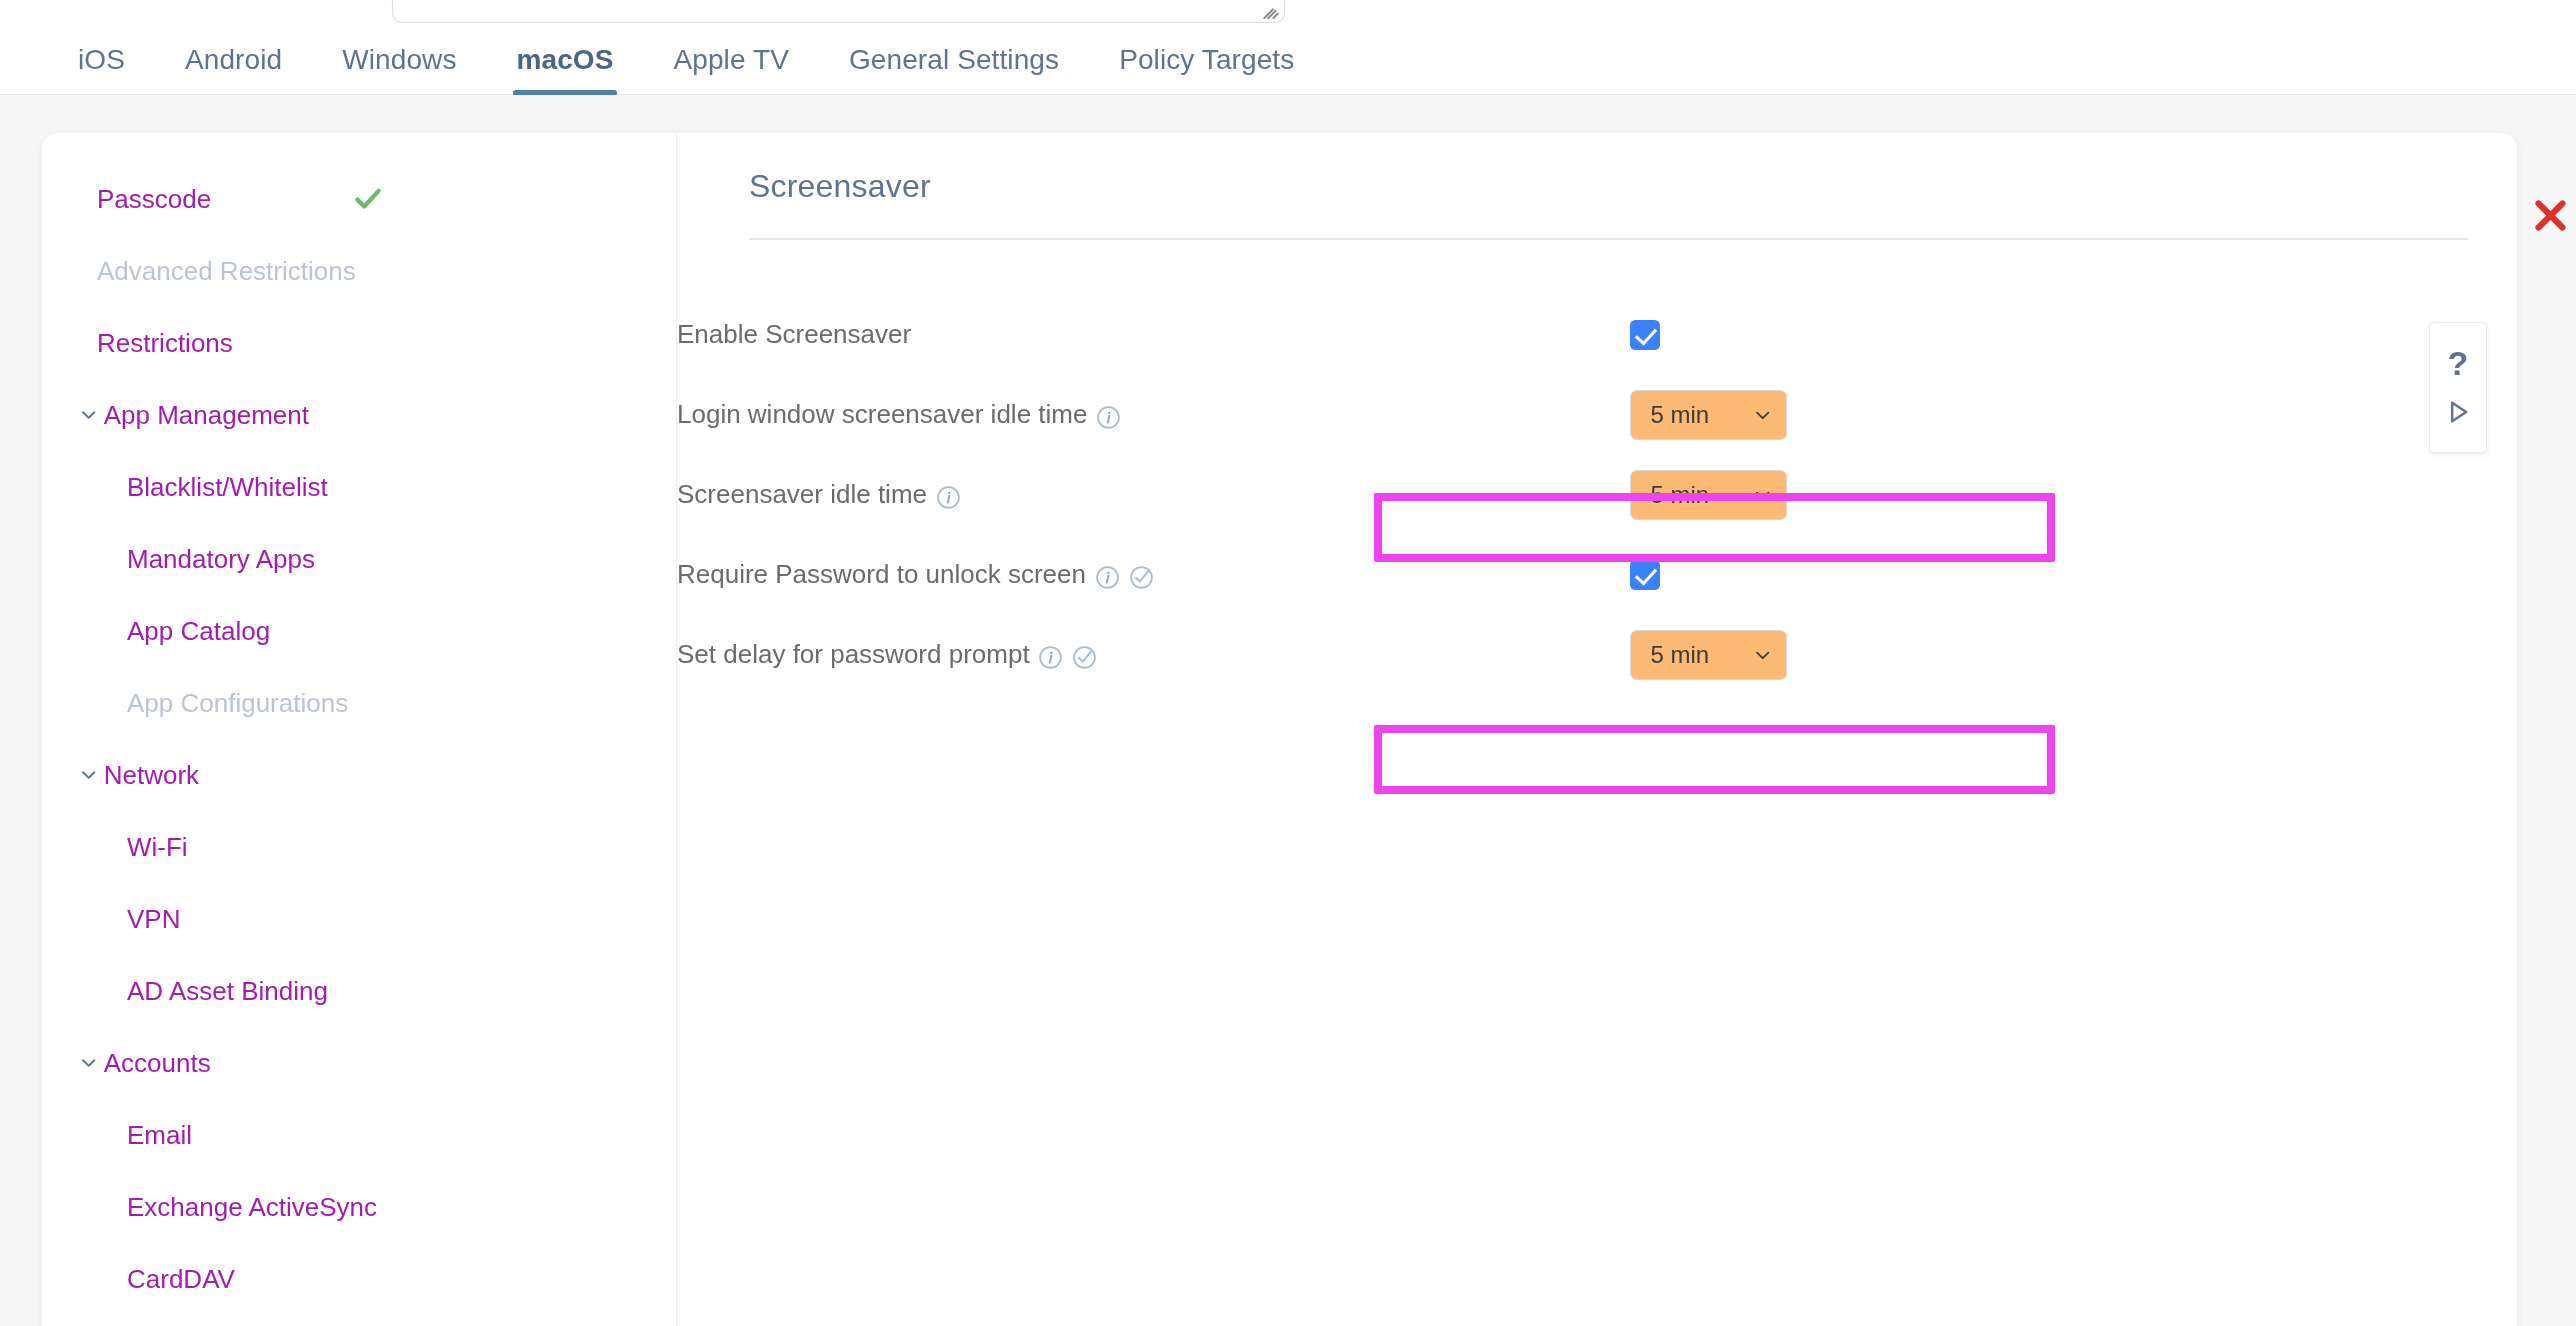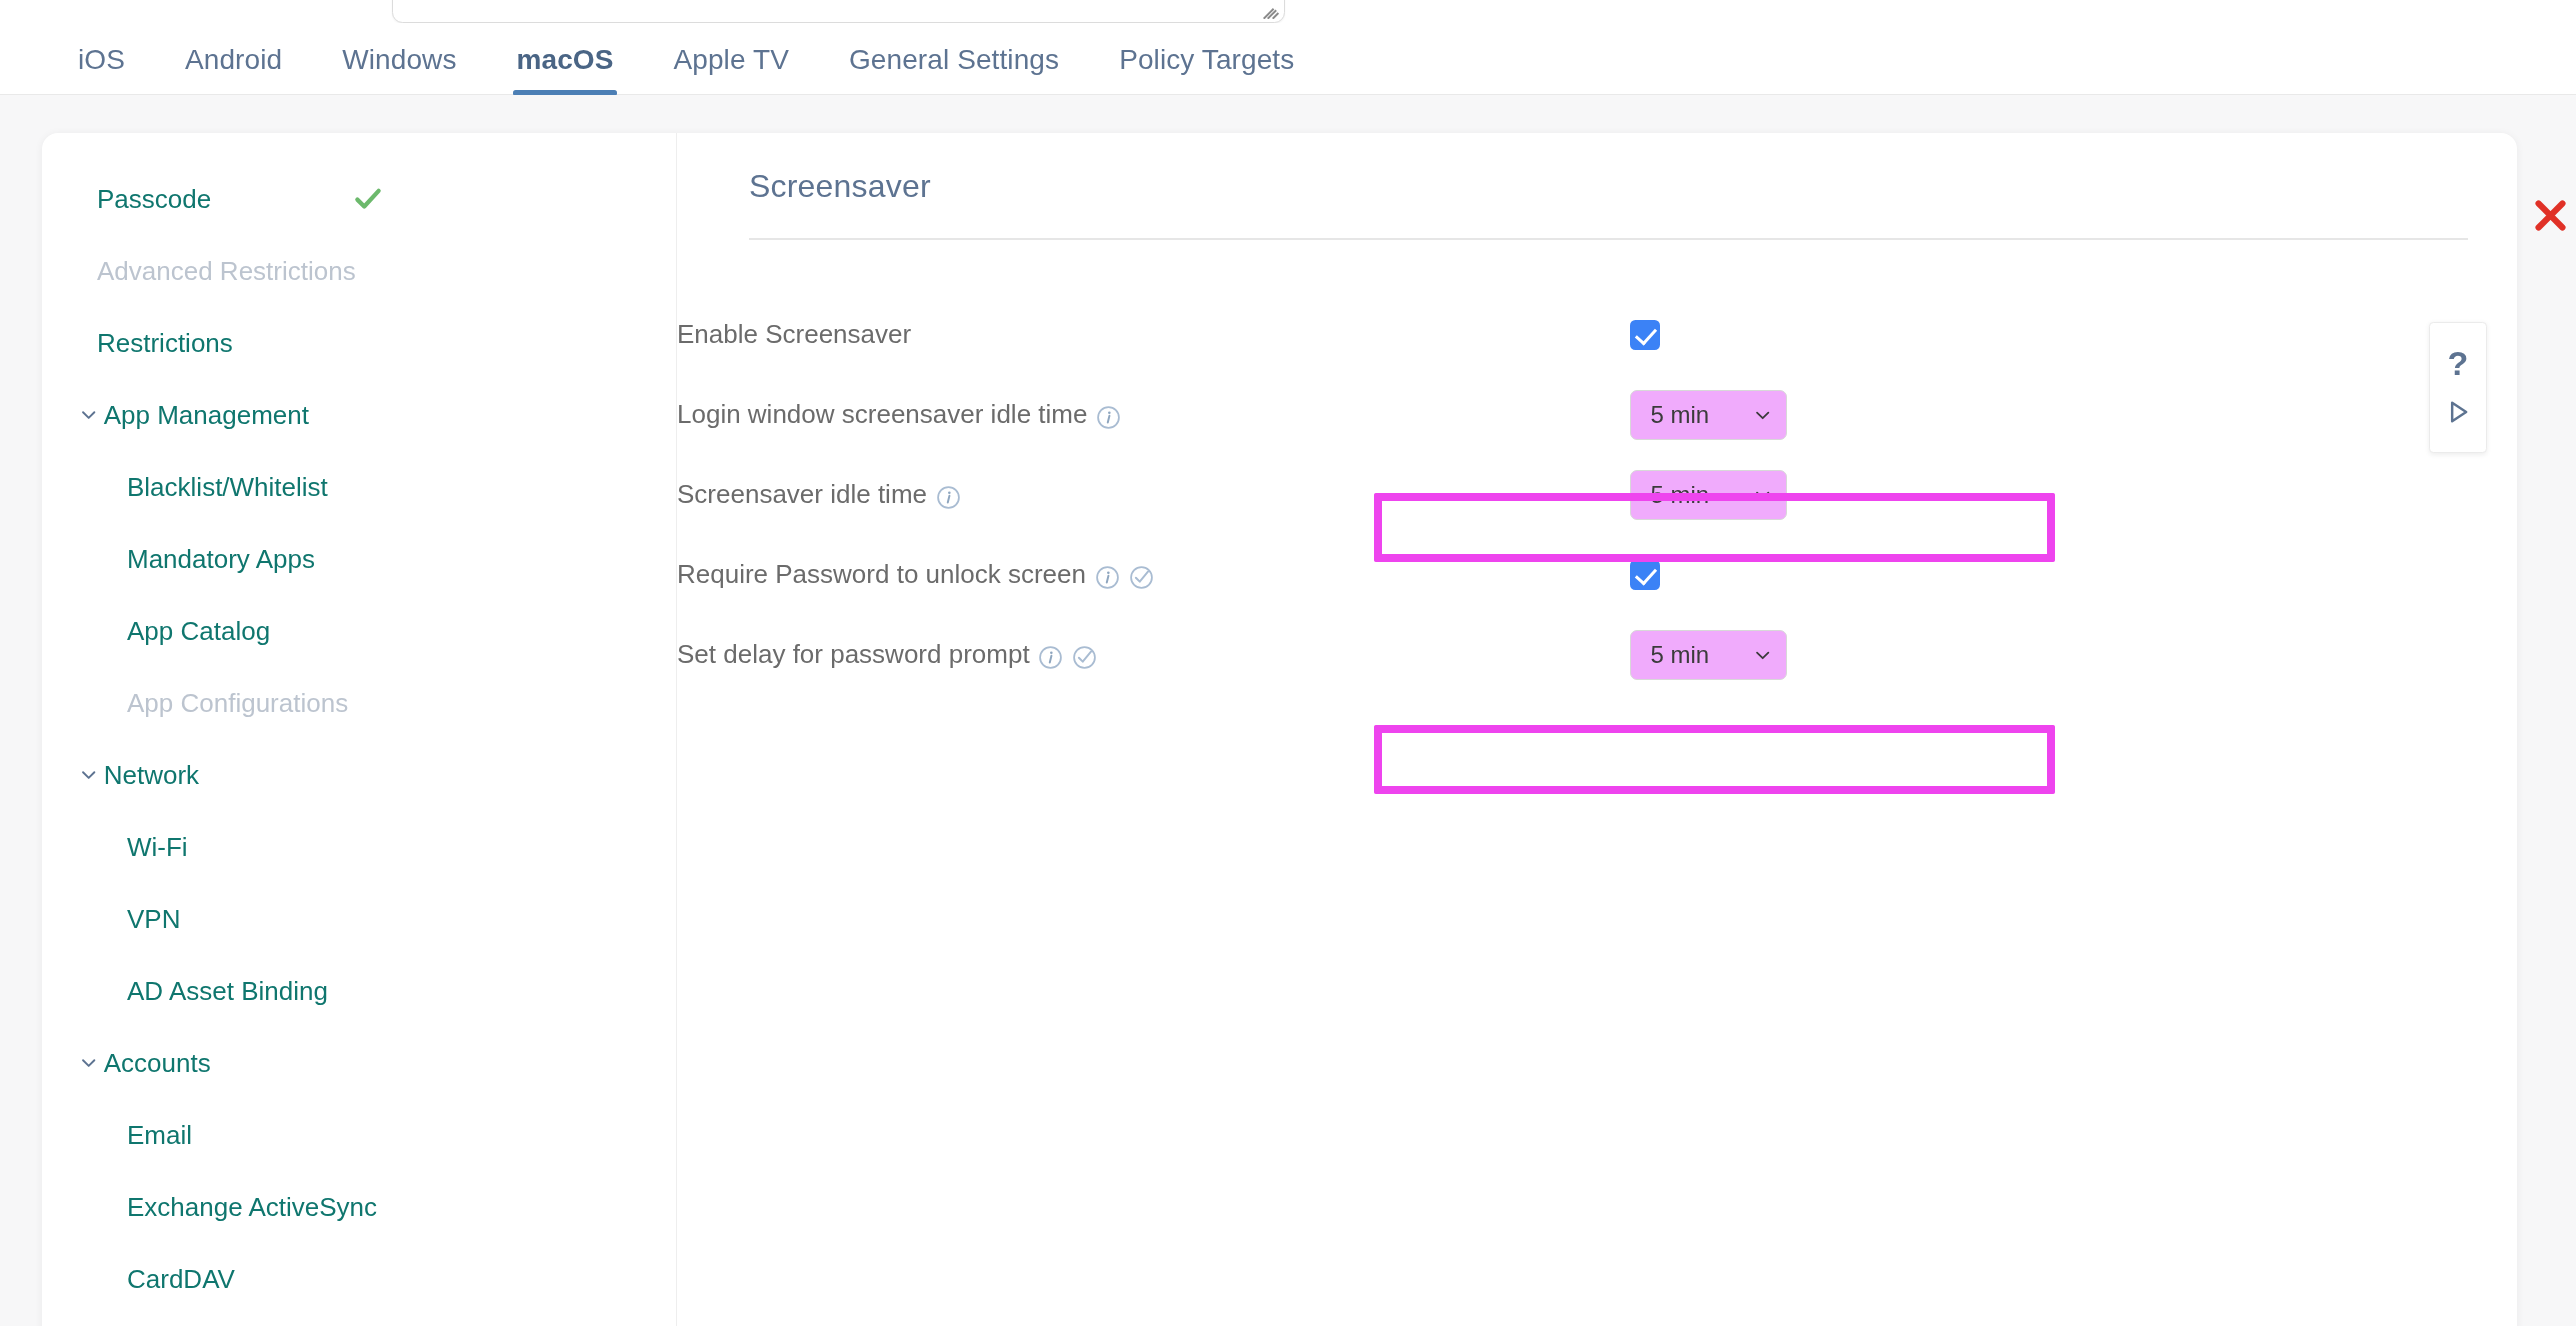--- a/index.html
+++ b/index.html
@@ -81,21 +81,21 @@
     border-right: 1.8px solid #eeeeee;
     padding-top: 30px;
     overflow: hidden;
   }
   .side-item {
     position: relative;
     display: flex; align-items: center;
     height: 72px;
     padding-left: 55px;
     font-size: 26px;
-    color: #0f766e;
+    color: #a21caf;
     cursor: pointer;
     white-space: nowrap;
   }
   .side-item.disabled { color: #bcc4cf; cursor: default; }
   .side-item.group { padding-left: 37px; }
   .side-item.child { padding-left: 85px; }
   .side-check {
     position: absolute; right: 293px; top: 50%;
     transform: translateY(-50%);
     width: 30px; height: 30px;
@@ -173,21 +173,21 @@
     position: absolute; left: 9.7px; top: 4.4px;
     width: 8.8px; height: 17px;
     border: solid #ffffff;
     border-width: 0 3.5px 3.5px 0;
     transform: rotate(42deg);
   }
 
   .sel {
     position: relative;
     width: 157px; height: 50px;
-    background: #f0abfc;
+    background: #fdba74;
     border: 1.8px solid #d8d8d8;
     border-radius: 7px;
     display: flex; align-items: center;
     padding-left: 19.4px;
     font-size: 24px; color: #3b3b3b;
     cursor: pointer;
   }
   .sel .chev {
     position: absolute; right: 14px; top: 50%;
     transform: translateY(-50%);

